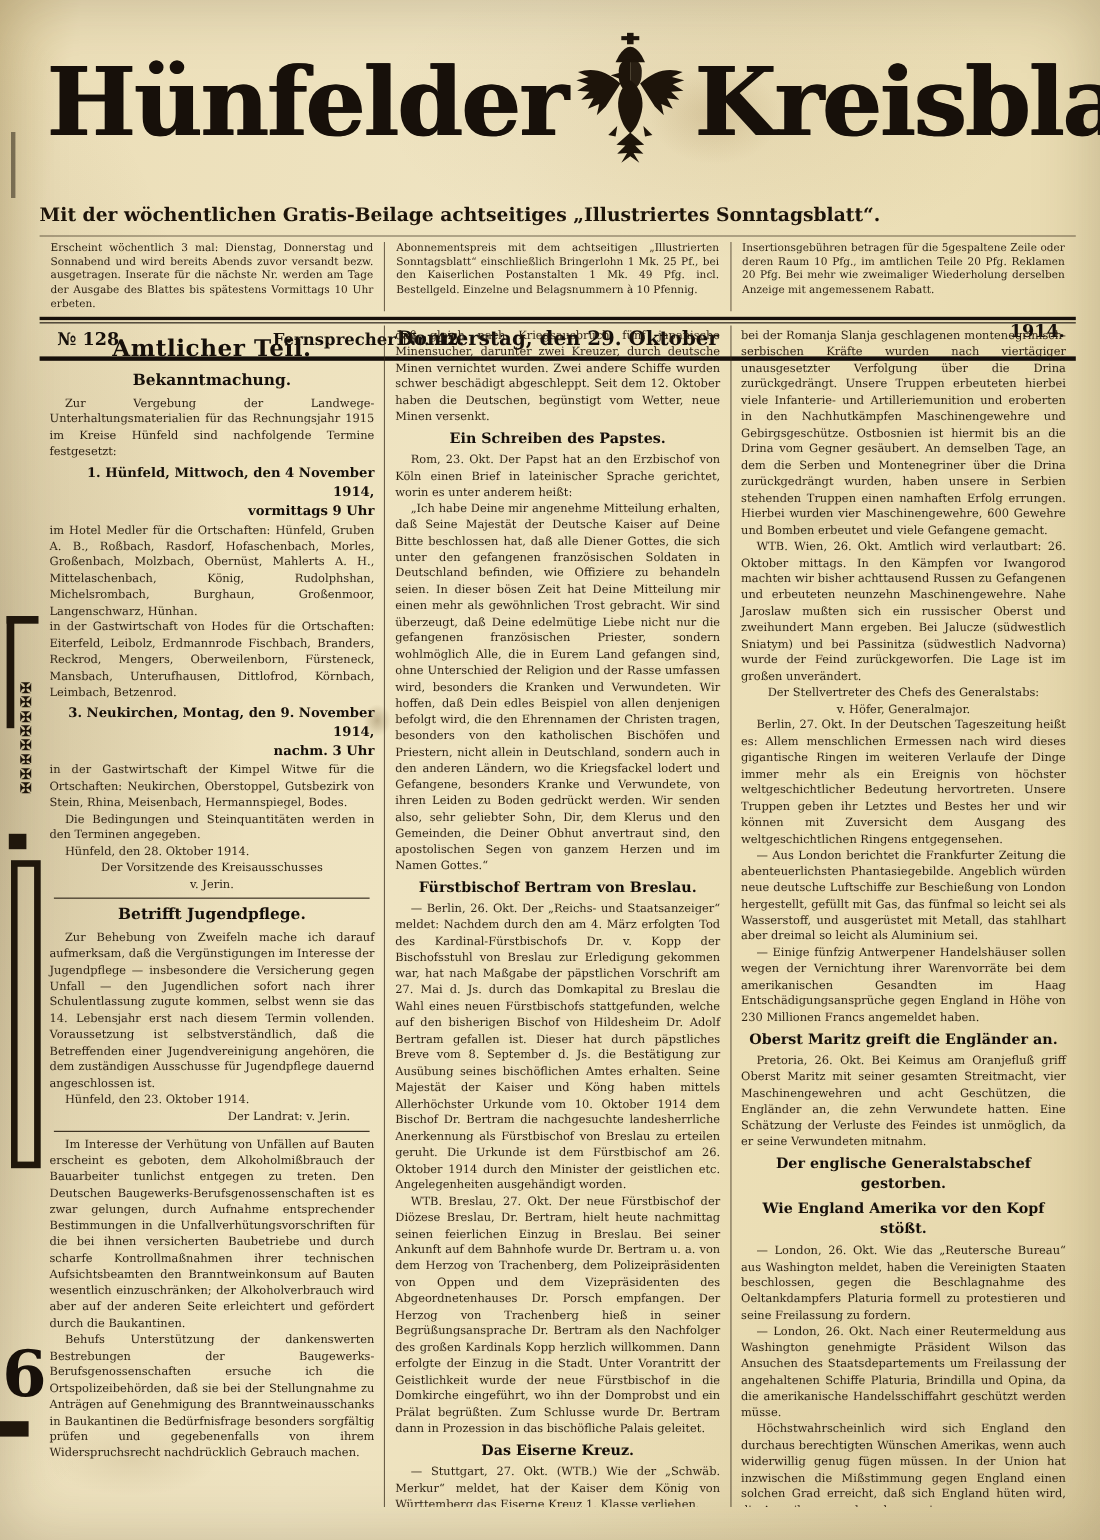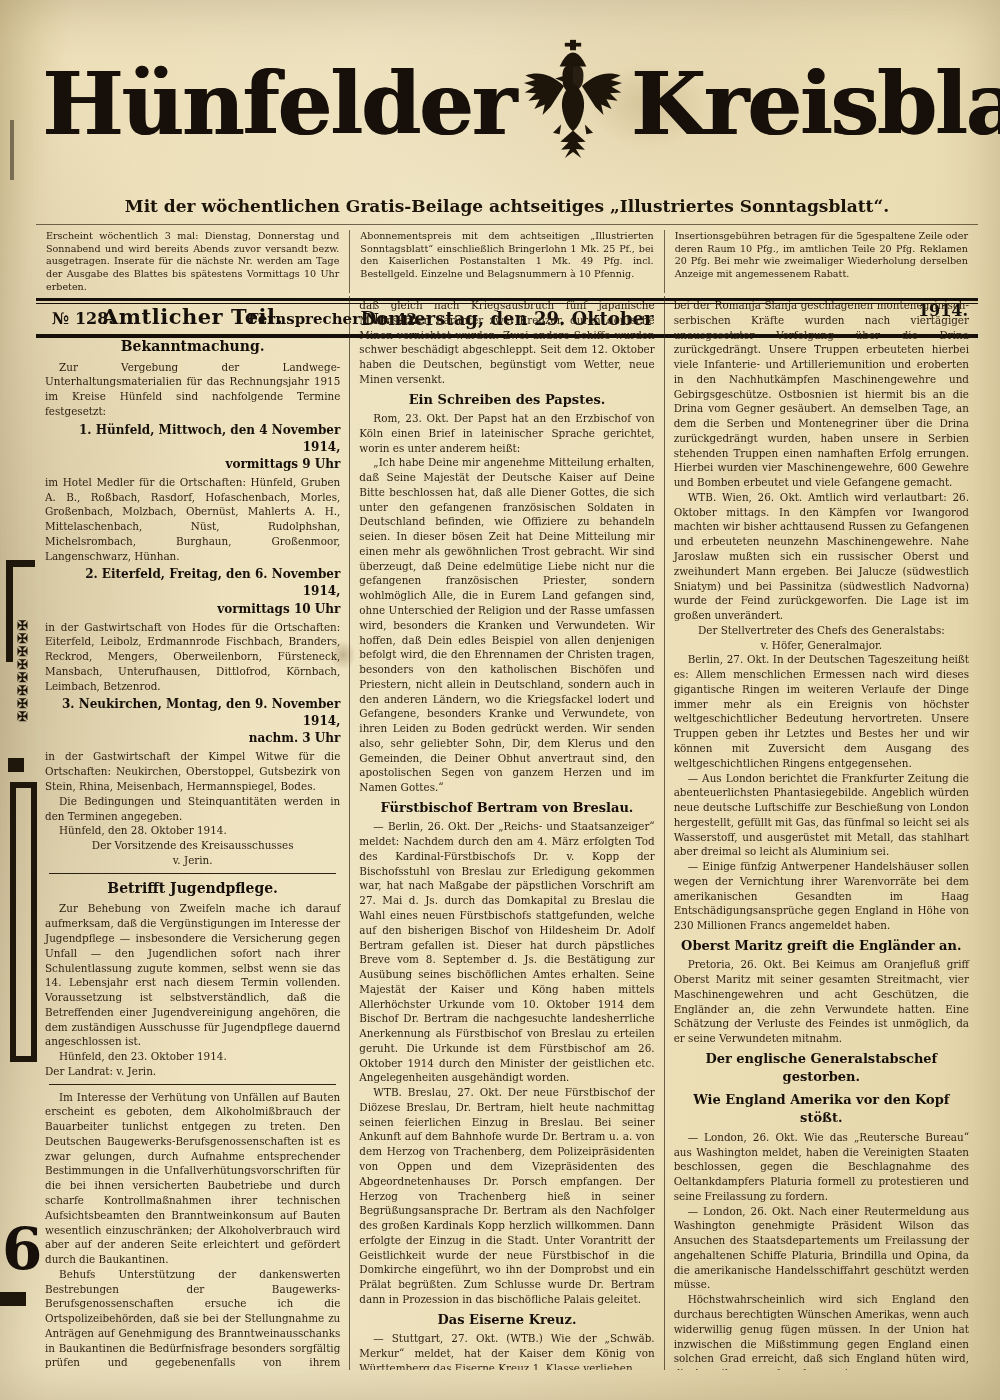--- a/index.html
+++ b/index.html
@@ -22,27 +22,27 @@
   .art-chain{position:absolute; left:8px; top:618px; width:20px; height:130px; color:#1d140a;
     font-size:13px; line-height:11px; font-weight:bold; writing-mode:vertical-rl; letter-spacing:-2px;}
   .art-pglyph{left:8px; top:758px; width:16px; height:14px;}
   .art-rect{left:10px; top:782px; width:15px; height:268px; background:none!important;
     border:6px solid #20170c;}
   .art-six{position:absolute; left:2px; top:1215px; color:#17100a; font-size:58px; font-weight:bold;
     font-family:"DejaVu Serif",serif;}
   .art-base{left:0px; top:1292px; width:26px; height:14px;}
   .art-topmark{left:10px; top:120px; width:4px; height:60px; opacity:.5;}
   
-  .header{position:absolute; left:36px; right:22px; top:14px;}
+  .header{position:absolute; left:36px; right:22px; top:4px;}
   .masthead{display:flex; align-items:center; justify-content:space-between; padding:0 6px; height:178px;}
   .mast-word{font-size:86px; font-weight:bold; color:#17100a; letter-spacing:-2px;
     text-shadow:1px 0 0 #17100a; white-space:nowrap;}
   .eagle{width:104px; height:170px; flex:0 0 auto; margin:0 6px;}
   .eagle svg{width:100%; height:100%; fill:#1d140a;}
-  .subtitle{text-align:center; font-weight:bold; font-size:17px; margin:4px 0 8px; color:#1d140a;}
+  .subtitle{font-weight:bold; font-size:17px; margin:4px 0 8px; color:#1d140a;}
   .inforow{display:flex; border-top:1px solid rgba(45,32,16,.65); padding-top:5px;}
   .infocell{flex:1; font-size:9.6px; line-height:1.32; text-align:justify; padding:0 10px; color:#2c2012;}
   .infocell + .infocell{border-left:1px solid rgba(45,32,16,.65);}
   .rule-double{margin-top:5px; height:2px; border-top:3px solid #17100a; border-bottom:1px solid #17100a;}
   .dateline{position:relative; height:30px; line-height:30px; font-weight:bold; color:#17100a;}
   .dl-issue{position:absolute; left:16px; font-size:16px;}
   .dl-phone{position:absolute; left:212px; font-size:15px;}
   .dl-date{text-align:center; font-size:18px;}
   .dl-year{position:absolute; right:10px; top:-8px; font-size:16px;}
   .rule-heavy{height:4px; background:#17100a;}
@@ -51,21 +51,21 @@
   .col{flex:1; padding:2px 9px 0; overflow:hidden; font-size:10.4px; line-height:1.42; color:#2a1e10;}
   .col + .col{border-left:1px solid rgba(50,38,22,.7);}
   .blk{margin:0;}
   .blk-section-title{font-size:21px; font-weight:bold; text-align:center; margin:4px 0 5px; color:#17100a; letter-spacing:.5px;}
   .blk-subhead{font-size:14px; font-weight:bold; text-align:center; margin:3px 0 3px; color:#17100a;}
   .blk-headline{font-size:13px; font-weight:bold; text-align:center; margin:4px 0 2px; color:#17100a;}
   .blk-term{font-size:12px; font-weight:bold; text-align:right; white-space:pre-line; margin:3px 0 2px; color:#17100a;}
   .blk-para{text-align:justify; text-indent:14px;}
   .blk-para-cont{text-align:justify;}
   .blk-sig-center{text-align:center;}
-  .blk-sig-right{padding-right:22px;}
+  .blk-sig-right{text-align:right; padding-right:22px;}
   .blk-rule{border-top:1.5px solid #2c2115; margin:5px 4px;}
   
   .stain{position:absolute; border-radius:50%; pointer-events:none;}
   .s1{left:590px; top:60px; width:120px; height:90px; background:radial-gradient(rgba(130,95,40,.16), rgba(0,0,0,0) 70%);}
   .s2{left:330px; top:640px; width:26px; height:30px; background:radial-gradient(rgba(90,65,25,.30), rgba(0,0,0,0) 70%);}
   .s3{left:700px; top:440px; width:90px; height:60px; background:radial-gradient(rgba(120,90,40,.13), rgba(0,0,0,0) 70%);}
   .s4{left:40px; top:1290px; width:160px; height:70px; background:radial-gradient(rgba(110,80,35,.12), rgba(0,0,0,0) 70%);}
 </style>
 </head>
 <body>
@@ -123,23 +123,21 @@
     <div class="rule-heavy"></div>
   </div>
 
   <div class="columns">
     <div class="col">
         <div class="blk blk-section-title">Amtlicher Teil.</div>
         <div class="blk blk-subhead">Bekanntmachung.</div>
         <div class="blk blk-para">Zur Vergebung der Landwege-Unterhaltungsmaterialien für das Rechnungsjahr 1915 im Kreise Hünfeld sind nachfolgende Termine festgesetzt:</div>
         <div class="blk blk-term">1. Hünfeld, Mittwoch, den 4 November 1914,
 vormittags 9 Uhr</div>
-        <div class="blk blk-para-cont">im Hotel Medler für die Ortschaften: Hünfeld, Gruben A. B., Roßbach, Rasdorf, Hofaschenbach, Morles, Großenbach, Molzbach, Obernüst, Mahlerts A. H., Mittelaschenbach, Nüst, Rudolphshan, Michelsrombach, Burghaun, Großenmoor, Langenschwarz, Hünhan.</div>
-        <div class="blk blk-term">2. Eiterfeld, Freitag, den 6. November 1914,
-vormittags 10 Uhr</div>
+        <div class="blk blk-para-cont">im Hotel Medler für die Ortschaften: Hünfeld, Gruben A. B., Roßbach, Rasdorf, Hofaschenbach, Morles, Großenbach, Molzbach, Obernüst, Mahlerts A. H., Mittelaschenbach, König, Rudolphshan, Michelsrombach, Burghaun, Großenmoor, Langenschwarz, Hünhan.</div>
         <div class="blk blk-para-cont">in der Gastwirtschaft von Hodes für die Ortschaften: Eiterfeld, Leibolz, Erdmannrode Fischbach, Branders, Reckrod, Mengers, Oberweilenborn, Fürsteneck, Mansbach, Unterufhausen, Dittlofrod, Körnbach, Leimbach, Betzenrod.</div>
         <div class="blk blk-term">3. Neukirchen, Montag, den 9. November 1914,
 nachm. 3 Uhr</div>
         <div class="blk blk-para-cont">in der Gastwirtschaft der Kimpel Witwe für die Ortschaften: Neukirchen, Oberstoppel, Gutsbezirk von Stein, Rhina, Meisenbach, Hermannspiegel, Bodes.</div>
         <div class="blk blk-para">Die Bedingungen und Steinquantitäten werden in den Terminen angegeben.</div>
         <div class="blk blk-para">Hünfeld, den 28. Oktober 1914.</div>
         <div class="blk blk-sig-center">Der Vorsitzende des Kreisausschusses</div>
         <div class="blk blk-sig-center">v. Jerin.</div>
         <div class="blk blk-rule"></div>
         <div class="blk blk-subhead">Betrifft Jugendpflege.</div>

